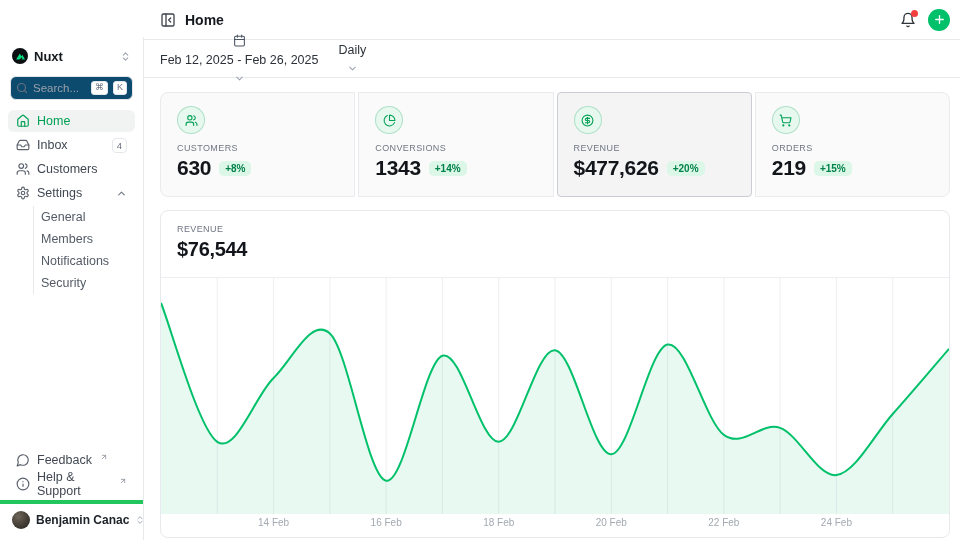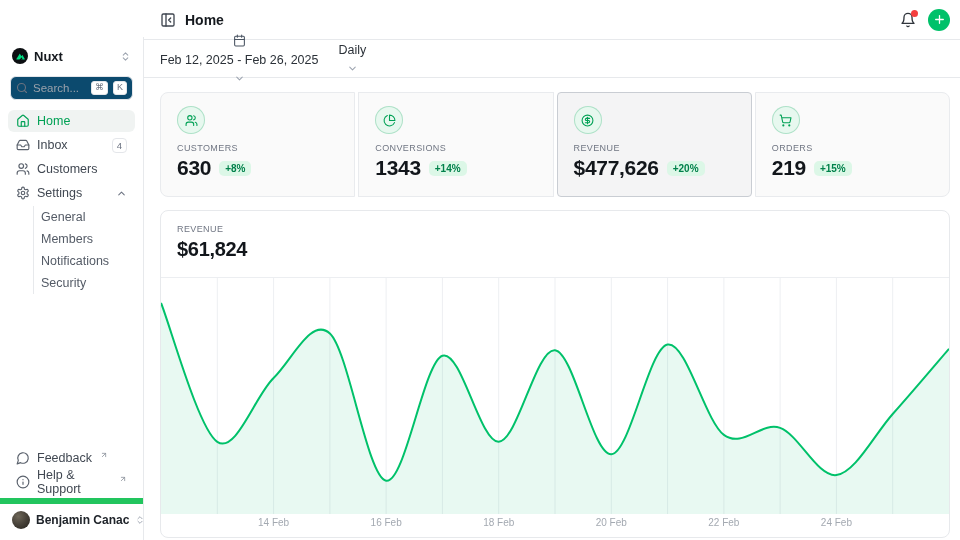--- a/index.html
+++ b/index.html
@@ -30,21 +30,21 @@
   .nav-item.active .ic { color:#00a155; }
   .count-badge { margin-left:auto; font-size:9.5px; color:#6b7280; border:1px solid #e4e6ea;
     border-radius:4px; padding:1px 4px; background:#fff; }
   .chev-end { margin-left:auto; color:#6b7280; display:flex; }
   .sub-list { margin-left:25px; border-left:1px solid #e7e9ec; display:flex; flex-direction:column; }
   .sub-item { height:22px; display:flex; align-items:center; padding-left:7px;
     font-size:12.5px; color:#545b66; cursor:pointer; border-radius:0 6px 6px 0; }
   .sidebar-spacer { flex:1; }
   .ext-arrow { color:#8a919b; margin-left:1px; margin-bottom:6px; display:flex; }
   .user-row { display:flex; align-items:center; gap:6px; margin:5px -8px 0;
-    padding:7px 12px 7px 12px; border-top:6px solid #22c55e; cursor:pointer; }
+    padding:7px 12px 7px 12px; border-top:4px solid #22c55e; cursor:pointer; }
   .avatar { width:18px; height:18px; border-radius:50%; flex:0 0 18px;
     background:radial-gradient(circle at 35% 30%, #6e6759 0%, #4a443b 45%, #23201b 100%); }
   .user-name { font-size:12px; font-weight:600; color:#20252b; flex:1; white-space:nowrap; }
 
   
   .main { flex:1; display:flex; flex-direction:column; min-width:0; }
   .topbar { height:40px; flex:0 0 40px; border-bottom:1px solid #e7e9ec;
     display:flex; align-items:center; gap:9px; padding:0 10px 0 16px; }
   .toggle-btn { color:#3f4650; display:flex; cursor:pointer; }
   .page-title { font-size:14px; font-weight:600; color:#15191e; }
@@ -345,21 +345,21 @@
           <div class="stat-value-row">
             <span class="stat-value">219</span>
             <span class="delta-badge">+15%</span>
           </div>
         </div>
       </div>
 
       <div class="chart-card">
         <div class="chart-head">
           <div class="chart-label">REVENUE</div>
-          <div class="chart-value">$61,824</div>
+          <div class="chart-value">$76,544</div>
         </div>
         <div class="chart-body">
           <svg class="chart-svg" viewBox="0 0 788 236" preserveAspectRatio="none">
               <line x1="56.3" y1="0" x2="56.3" y2="236" stroke="#edeff2" stroke-width="1"></line>
               <line x1="112.6" y1="0" x2="112.6" y2="236" stroke="#edeff2" stroke-width="1"></line>
               <line x1="168.9" y1="0" x2="168.9" y2="236" stroke="#edeff2" stroke-width="1"></line>
               <line x1="225.1" y1="0" x2="225.1" y2="236" stroke="#edeff2" stroke-width="1"></line>
               <line x1="281.4" y1="0" x2="281.4" y2="236" stroke="#edeff2" stroke-width="1"></line>
               <line x1="337.7" y1="0" x2="337.7" y2="236" stroke="#edeff2" stroke-width="1"></line>
               <line x1="394.0" y1="0" x2="394.0" y2="236" stroke="#edeff2" stroke-width="1"></line>

